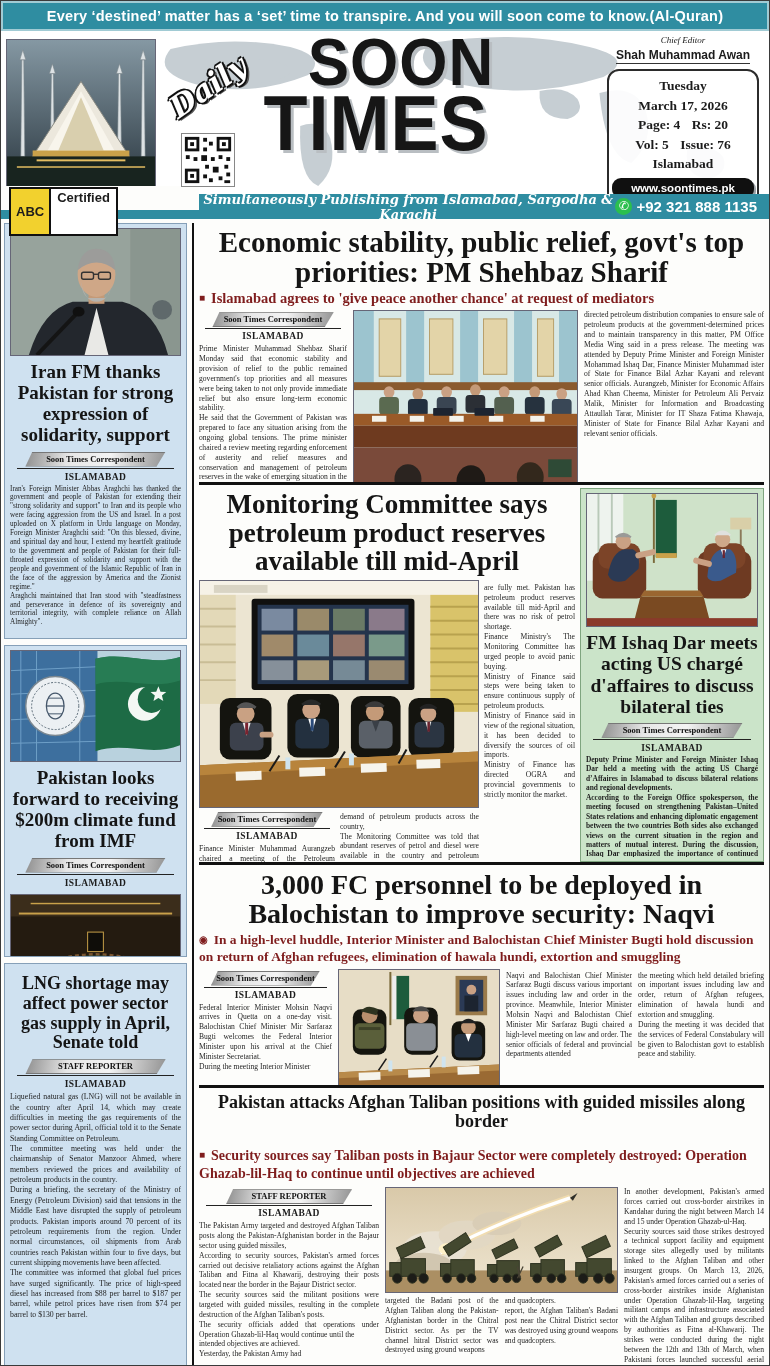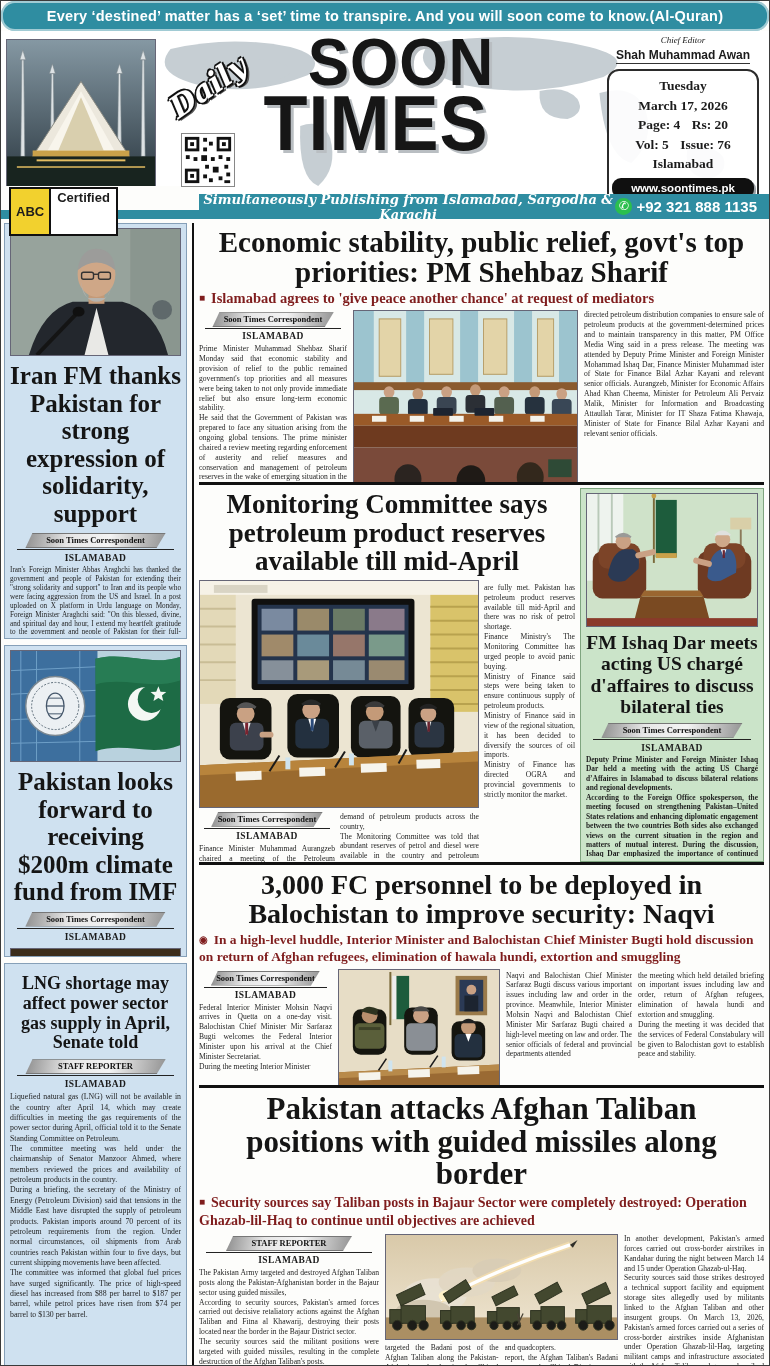--- a/index.html
+++ b/index.html
@@ -6,21 +6,20 @@
   html,body { background:#777; }
   .page{
     width:770px; height:1366px; margin:0 auto; background:#fdfdfb;
     border:1px solid #3a3a3a; position:relative; overflow:hidden;
     font-family:"Liberation Serif",serif; color:#1c1c1c;
   }
   
   .quote-bar{
     height:30px; background:#2f8da1; display:flex; align-items:center; justify-content:center;
     box-shadow:inset 0 0 0 2px rgba(255,255,255,.55);
-    border-radius:14px;
   }
   .quote-bar span{ color:#fff; font:bold 14.5px "Liberation Sans",sans-serif; letter-spacing:.2px; }
   
   .masthead{ position:relative; height:163px; background:#fff; overflow:hidden; }
   .map-bg{ position:absolute; inset:0; width:100%; height:100%; }
   .mosque{ position:absolute; left:5px; top:8px; width:150px; height:148px; border:1px solid #9aa; }
   .daily{
     position:absolute; left:164px; top:38px; transform:rotate(-34deg);
     font:italic bold 30px "DejaVu Serif",serif; color:#fff;
     text-shadow:-2px 0 #111,2px 0 #111,0 -2px #111,0 2px #111,-1px -1px #111,1px 1px #111,2px 3px 0 #555;
@@ -61,21 +60,21 @@
   
   .content{ display:flex; gap:5px; padding:4px 3px 0; height:1147px; }
   .sidebar{ width:183px; display:flex; flex-direction:column; gap:6px; }
   .side-box{
     background:#cfe1f0; border:1px solid #86a0b8; padding:4px 5px; overflow:hidden;
     display:flex; flex-direction:column;
   }
   .photo-frame{ border:1px solid #667; overflow:hidden; background:#889; flex-shrink:0; }
   .photo-frame svg{ display:block; width:100%; height:100%; }
   .hl{ font-weight:bold; text-align:center; color:#151515; font-family:"Liberation Serif",serif; }
-  .side-hl{ font-size:25px; line-height:1.1; margin:6px 0 4px; }
+  .side-hl{ font-size:19px; line-height:1.1; margin:6px 0 4px; }
   .byline{
     width:82%; margin:2px auto 0;
     background:linear-gradient(100deg,#8f8f8f,#e6e6e6 30%,#f4f4f4 60%,#939393);
     border:1px solid #777; clip-path:polygon(7px 0,100% 0,calc(100% - 9px) 100%,0 100%);
     font:bold 8.5px/13px "Liberation Serif",serif; text-align:center; color:#111;
   }
   .byline-rule{ border-top:1.5px solid #222; width:92%; margin:1px auto 2px; }
   .dateline{ text-align:center; font:bold 9.5px "Liberation Serif",serif; letter-spacing:.4px; margin:1px 0 3px; }
   .bt{ font-size:7.2px; line-height:1.24; text-align:justify; white-space:pre-line; color:#1e1e1e; overflow:hidden; }
   .main-bt{ font-size:7.6px; line-height:1.3; }
@@ -105,21 +104,21 @@
   .fm-box{ width:184px; flex-shrink:0; background:#cbe4c9; border:1px solid #7fa57f; padding:4px 5px; display:flex; flex-direction:column; overflow:hidden; }
   .fm-photo{ height:134px; }
   .fm-hl{ font-size:19.5px; line-height:1.1; margin:5px 0 3px; }
   .fc-hl{ font-size:28px; line-height:1.05; margin:3px 4px 3px; }
   .fc-sub{ font-size:13.5px; line-height:1.25; margin-bottom:3px; }
   .fc-row{ display:flex; gap:6px; margin-top:2px; height:130px; }
   .fc-col1{ width:133px; flex-shrink:0; }
   .fc-photo{ width:162px; height:126px; flex-shrink:0; }
   .fc-col3,.fc-col4{ flex:1; padding-top:2px; }
   .tb-sec{ flex:1; border-bottom:none; }
-  .tb-hl{ font-size:31px; line-height:1.05; margin:3px 6px 3px; }
+  .tb-hl{ font-size:18px; line-height:1.05; margin:3px 6px 16px; }
   .tb-sub{ font-size:14px; line-height:1.3; margin-bottom:4px; }
   .tb-row{ display:flex; gap:6px; height:182px; }
   .tb-col1{ width:180px; flex-shrink:0; }
   .tb-mid{ flex:1; display:flex; flex-direction:column; }
   .tb-photo{ height:106px; }
   .tb-caps{ display:flex; gap:6px; margin-top:3px; flex:1; }
   .tb-caps .bt{ flex:1; }
   .tb-col3{ width:140px; flex-shrink:0; }
 </style>
 </head>

